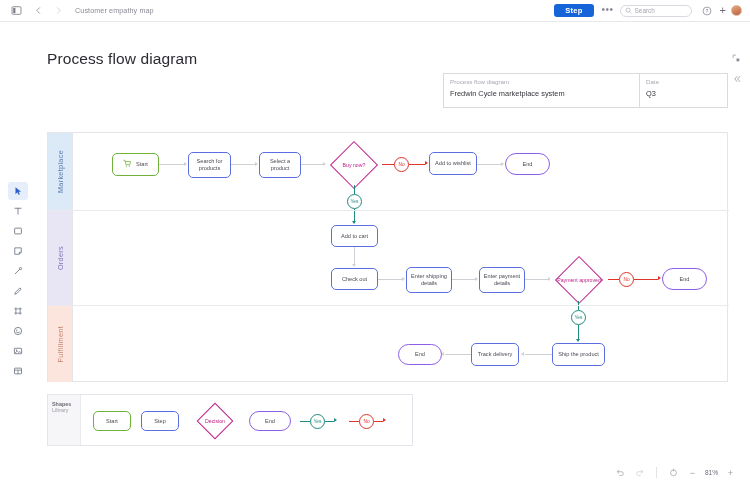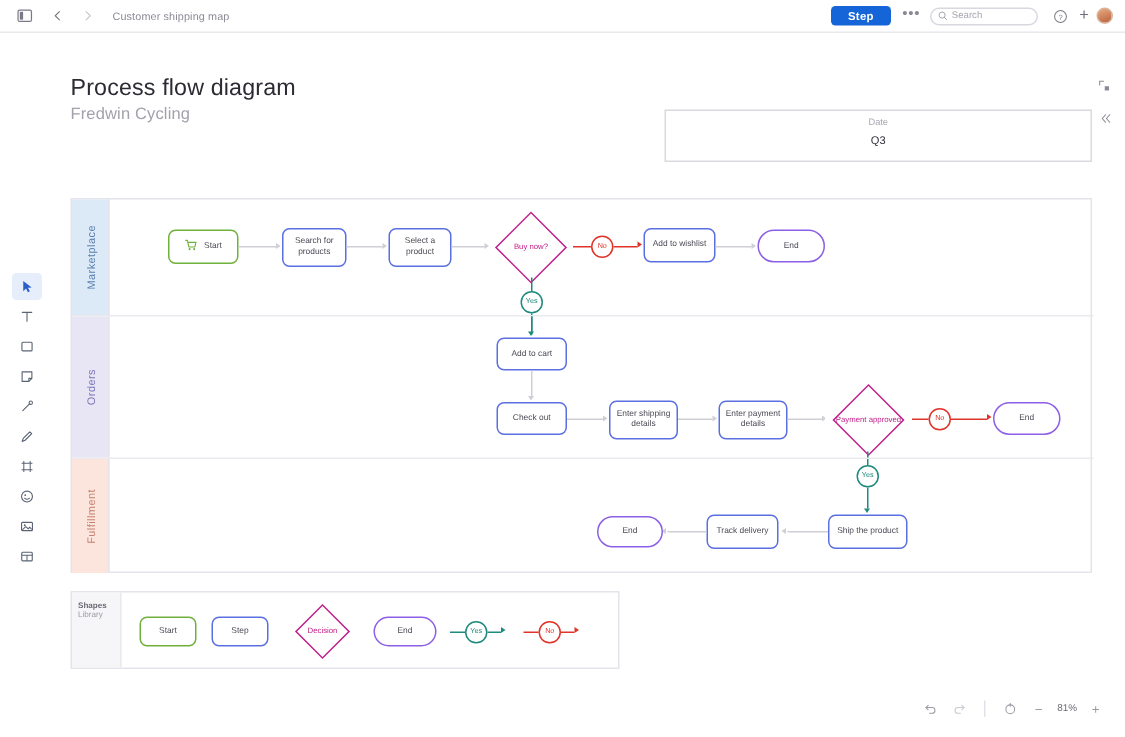--- a/index.html
+++ b/index.html
@@ -58,21 +58,21 @@
   .title{ font-size:15.5px; color:#2b2b33; font-weight:normal; letter-spacing:.1px; }
   .subtitle{ font-size:11px; color:#a2a2ac; margin-top:2px; letter-spacing:.1px;}
 
   
   .infobox{
     position:absolute; left:443px; top:51px; width:285px; height:35px;
     border:1px solid #dadade; display:flex; background:#fff;
   }
   .infocell{ padding:4px 6px 0 6px; }
   .infocell.a{ width:196px; border-right:1px solid #dadade; }
-  .infocell.b{ flex:1;text-align:center; }
+  .infocell.b{ flex:1; }
   .ilabel{ font-size:6.2px; color:#a8a8b2; }
   .ivalue{ font-size:7.4px; color:#34343c; margin-top:4px; }
 
   
   .lanes{
     position:absolute; left:47px; top:110px; width:681px; height:250px;
     border:1px solid #e4e4ea; background:#fff;
   }
   .lane{ position:absolute; left:0; width:681px; display:flex; }
   .lane-hdr{
@@ -160,21 +160,21 @@
   <div class="tb-icon" style="margin-left:6px">
     <svg width="9" height="9" viewBox="0 0 16 16">
         <path d="M10 3 L5 8 L10 13" fill="none" stroke="currentColor" stroke-width="1.3" stroke-linecap="round" stroke-linejoin="round"></path>
       </svg>
   </div>
   <div class="tb-icon" style="margin-left:4px;color:#c6c6ce">
     <svg width="9" height="9" viewBox="0 0 16 16">
         <path d="M6 3 L11 8 L6 13" fill="none" stroke="currentColor" stroke-width="1.3" stroke-linecap="round" stroke-linejoin="round"></path>
       </svg>
   </div>
-  <div class="crumb">Customer shipping map</div>
+  <div class="crumb">Customer empathy map</div>
   <div class="tb-spacer"></div>
   <button class="share-btn">Step</button>
   <div class="dots">•••</div>
   <div class="searchbox">
     <span class="tb-icon" style="width:7px;height:7px">
       <svg width="7" height="7" viewBox="0 0 16 16">
           <circle cx="7" cy="7" r="4.6" fill="none" stroke="#a6a6b0" stroke-width="1.5"></circle>
           <path d="M10.4 10.4 L14 14" stroke="#a6a6b0" stroke-width="1.5" stroke-linecap="round"></path>
         </svg>
     </span>
@@ -247,24 +247,27 @@
     <div class="tool">
       <svg width="10" height="10" viewBox="0 0 16 16">
           <rect x="2.4" y="3.4" width="11.2" height="9.2" rx="1" fill="none" stroke="currentColor" stroke-width="1.2"></rect>
           <path d="M2.4 6.6 H13.6 M8 6.6 V12.6" stroke="currentColor" stroke-width="1.1"></path>
         </svg>
     </div>
   </div>
 
   <div class="title-wrap">
     <div class="title">Process flow diagram</div>
-    <div class="subtitle">Fredwin Cycling</div>
   </div>
 
   <div class="infobox">
+    <div class="infocell a">
+      <div class="ilabel">Process flow diagram</div>
+      <div class="ivalue">Fredwin Cycle marketplace system</div>
+    </div>
     <div class="infocell b">
       <div class="ilabel">Date</div>
       <div class="ivalue">Q3</div>
     </div>
   </div>
 
   <div class="expand-ic">
     <svg width="9" height="9" viewBox="0 0 16 16">
         <path d="M2 7 V2 H7" fill="none" stroke="currentColor" stroke-width="1.2"></path>
         <rect x="8" y="8" width="5" height="5" fill="currentColor"></rect>

